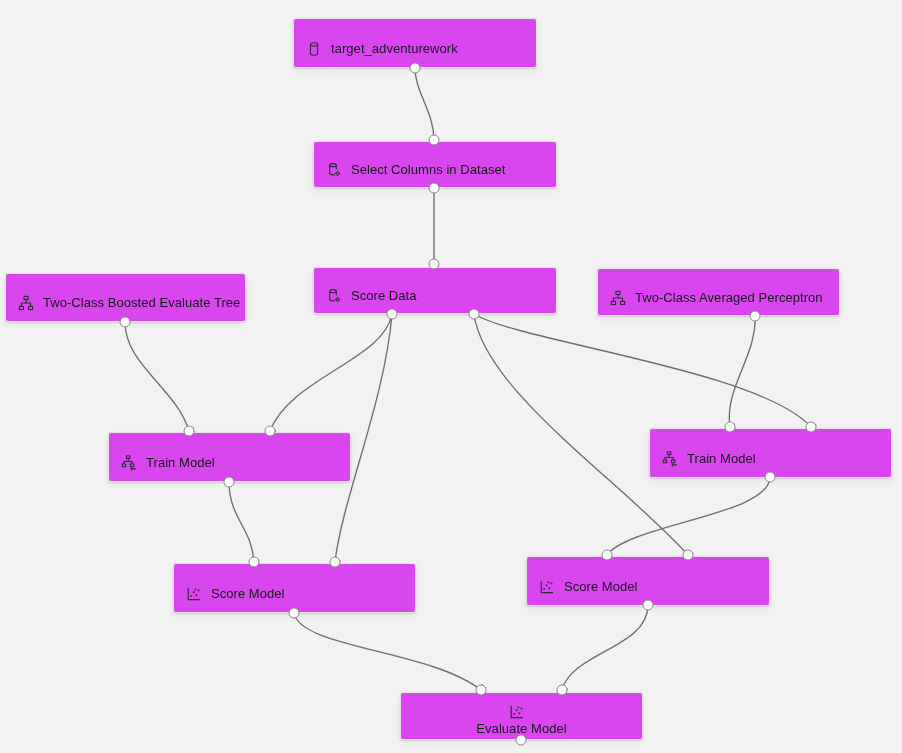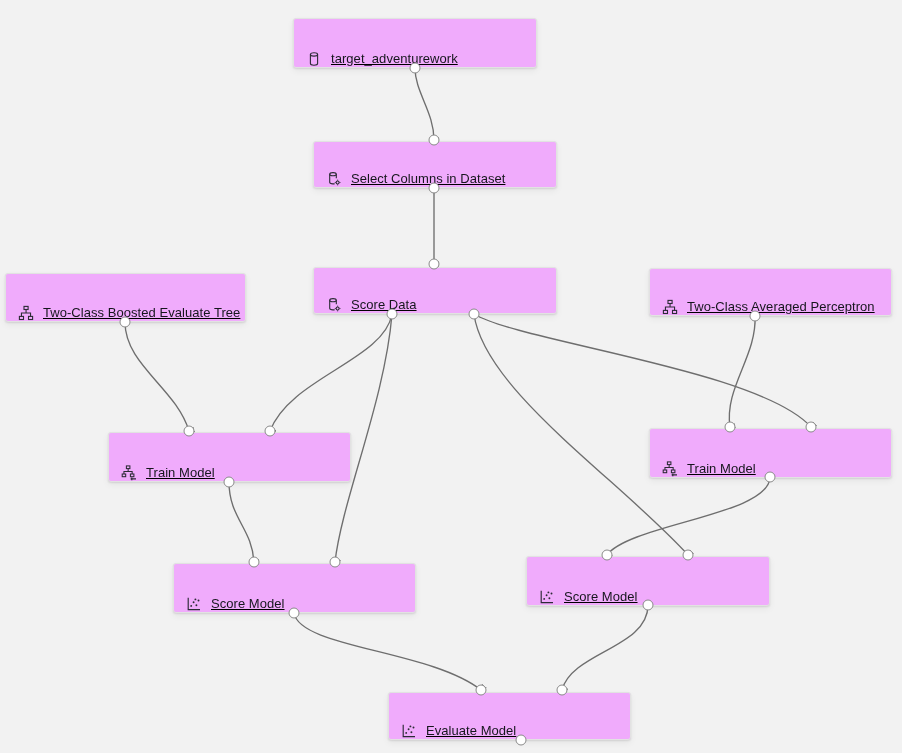--- a/index.html
+++ b/index.html
@@ -31,28 +31,27 @@
   }
   #node-layer {
     position: absolute;
     left: 0; top: 0;
     width: 902px;
     height: 753px;
   }
   .node {
     position: absolute;
     box-sizing: border-box;
-    background: #f0abfc;
+    background: #d946ef;
     border: 1px solid #e2e2e2;
     border-radius: 3px;
     box-shadow: 0 1px 2px rgba(0,0,0,0.10), 0 3px 7px rgba(0,0,0,0.055);
     display: flex;
-    align-items: flex-end;
+    align-items: center;
     padding: 10px 12px 0 12px;
-    text-decoration: underline;
   }
   .node::before {
     
     content: "";
     position: absolute;
     left: -4px;
     top: 2px;
     bottom: 2px;
     width: 4px;
     background: #ffffff;
@@ -161,21 +160,21 @@
           <svg viewBox="0 0 16 16" width="16" height="16" fill="none" stroke="currentColor" stroke-width="1.1">
             <rect x="6.0" y="1.4" width="4.1" height="3.1"></rect>
             <rect x="1.4" y="11.4" width="4.1" height="3.1"></rect>
             <rect x="10.5" y="11.4" width="4.1" height="3.1"></rect>
             <path d="M8.05,4.5 L8.05,8.0 M3.45,11.4 L3.45,8.0 L12.55,8.0 L12.55,11.4"></path>
           </svg>
         </span>
         <span class="node-label">Two-Class Boosted Evaluate Tree</span>
       </div>
       <div class="port" style="left: 125px; top: 322px;"></div>
-      <div class="node" style="left: 649px; top: 268px; width: 243px; height: 48px;">
+      <div class="node" style="left: 597px; top: 268px; width: 243px; height: 48px;">
         <span class="node-icon">
           <svg viewBox="0 0 16 16" width="16" height="16" fill="none" stroke="currentColor" stroke-width="1.1">
             <rect x="6.0" y="1.4" width="4.1" height="3.1"></rect>
             <rect x="1.4" y="11.4" width="4.1" height="3.1"></rect>
             <rect x="10.5" y="11.4" width="4.1" height="3.1"></rect>
             <path d="M8.05,4.5 L8.05,8.0 M3.45,11.4 L3.45,8.0 L12.55,8.0 L12.55,11.4"></path>
           </svg>
         </span>
         <span class="node-label">Two-Class Averaged Perceptron</span>
       </div>
@@ -239,21 +238,21 @@
               <circle cx="12.5" cy="4.5" r="0.95"></circle>
               <circle cx="9.4" cy="3.4" r="0.95"></circle>
             </g>
           </svg>
         </span>
         <span class="node-label">Score Model</span>
       </div>
       <div class="port" style="left: 607px; top: 555px;"></div>
       <div class="port" style="left: 688px; top: 555px;"></div>
       <div class="port" style="left: 648px; top: 605px;"></div>
-      <div class="node" style="left: 388px; top: 692px; width: 243px; height: 48px;">
+      <div class="node" style="left: 400px; top: 692px; width: 243px; height: 48px; flex-direction: column;">
         <span class="node-icon">
           <svg viewBox="0 0 16 16" width="16" height="16" fill="none" stroke="currentColor" stroke-width="1.15">
             <path d="M2.2,1.7 L2.2,13.6 L14.0,13.6"></path>
             <g fill="currentColor" stroke="none">
               <circle cx="5.2" cy="9.9" r="0.95"></circle>
               <circle cx="7.6" cy="6.3" r="0.95"></circle>
               <circle cx="10.4" cy="9.2" r="0.95"></circle>
               <circle cx="12.5" cy="4.5" r="0.95"></circle>
               <circle cx="9.4" cy="3.4" r="0.95"></circle>
             </g>

